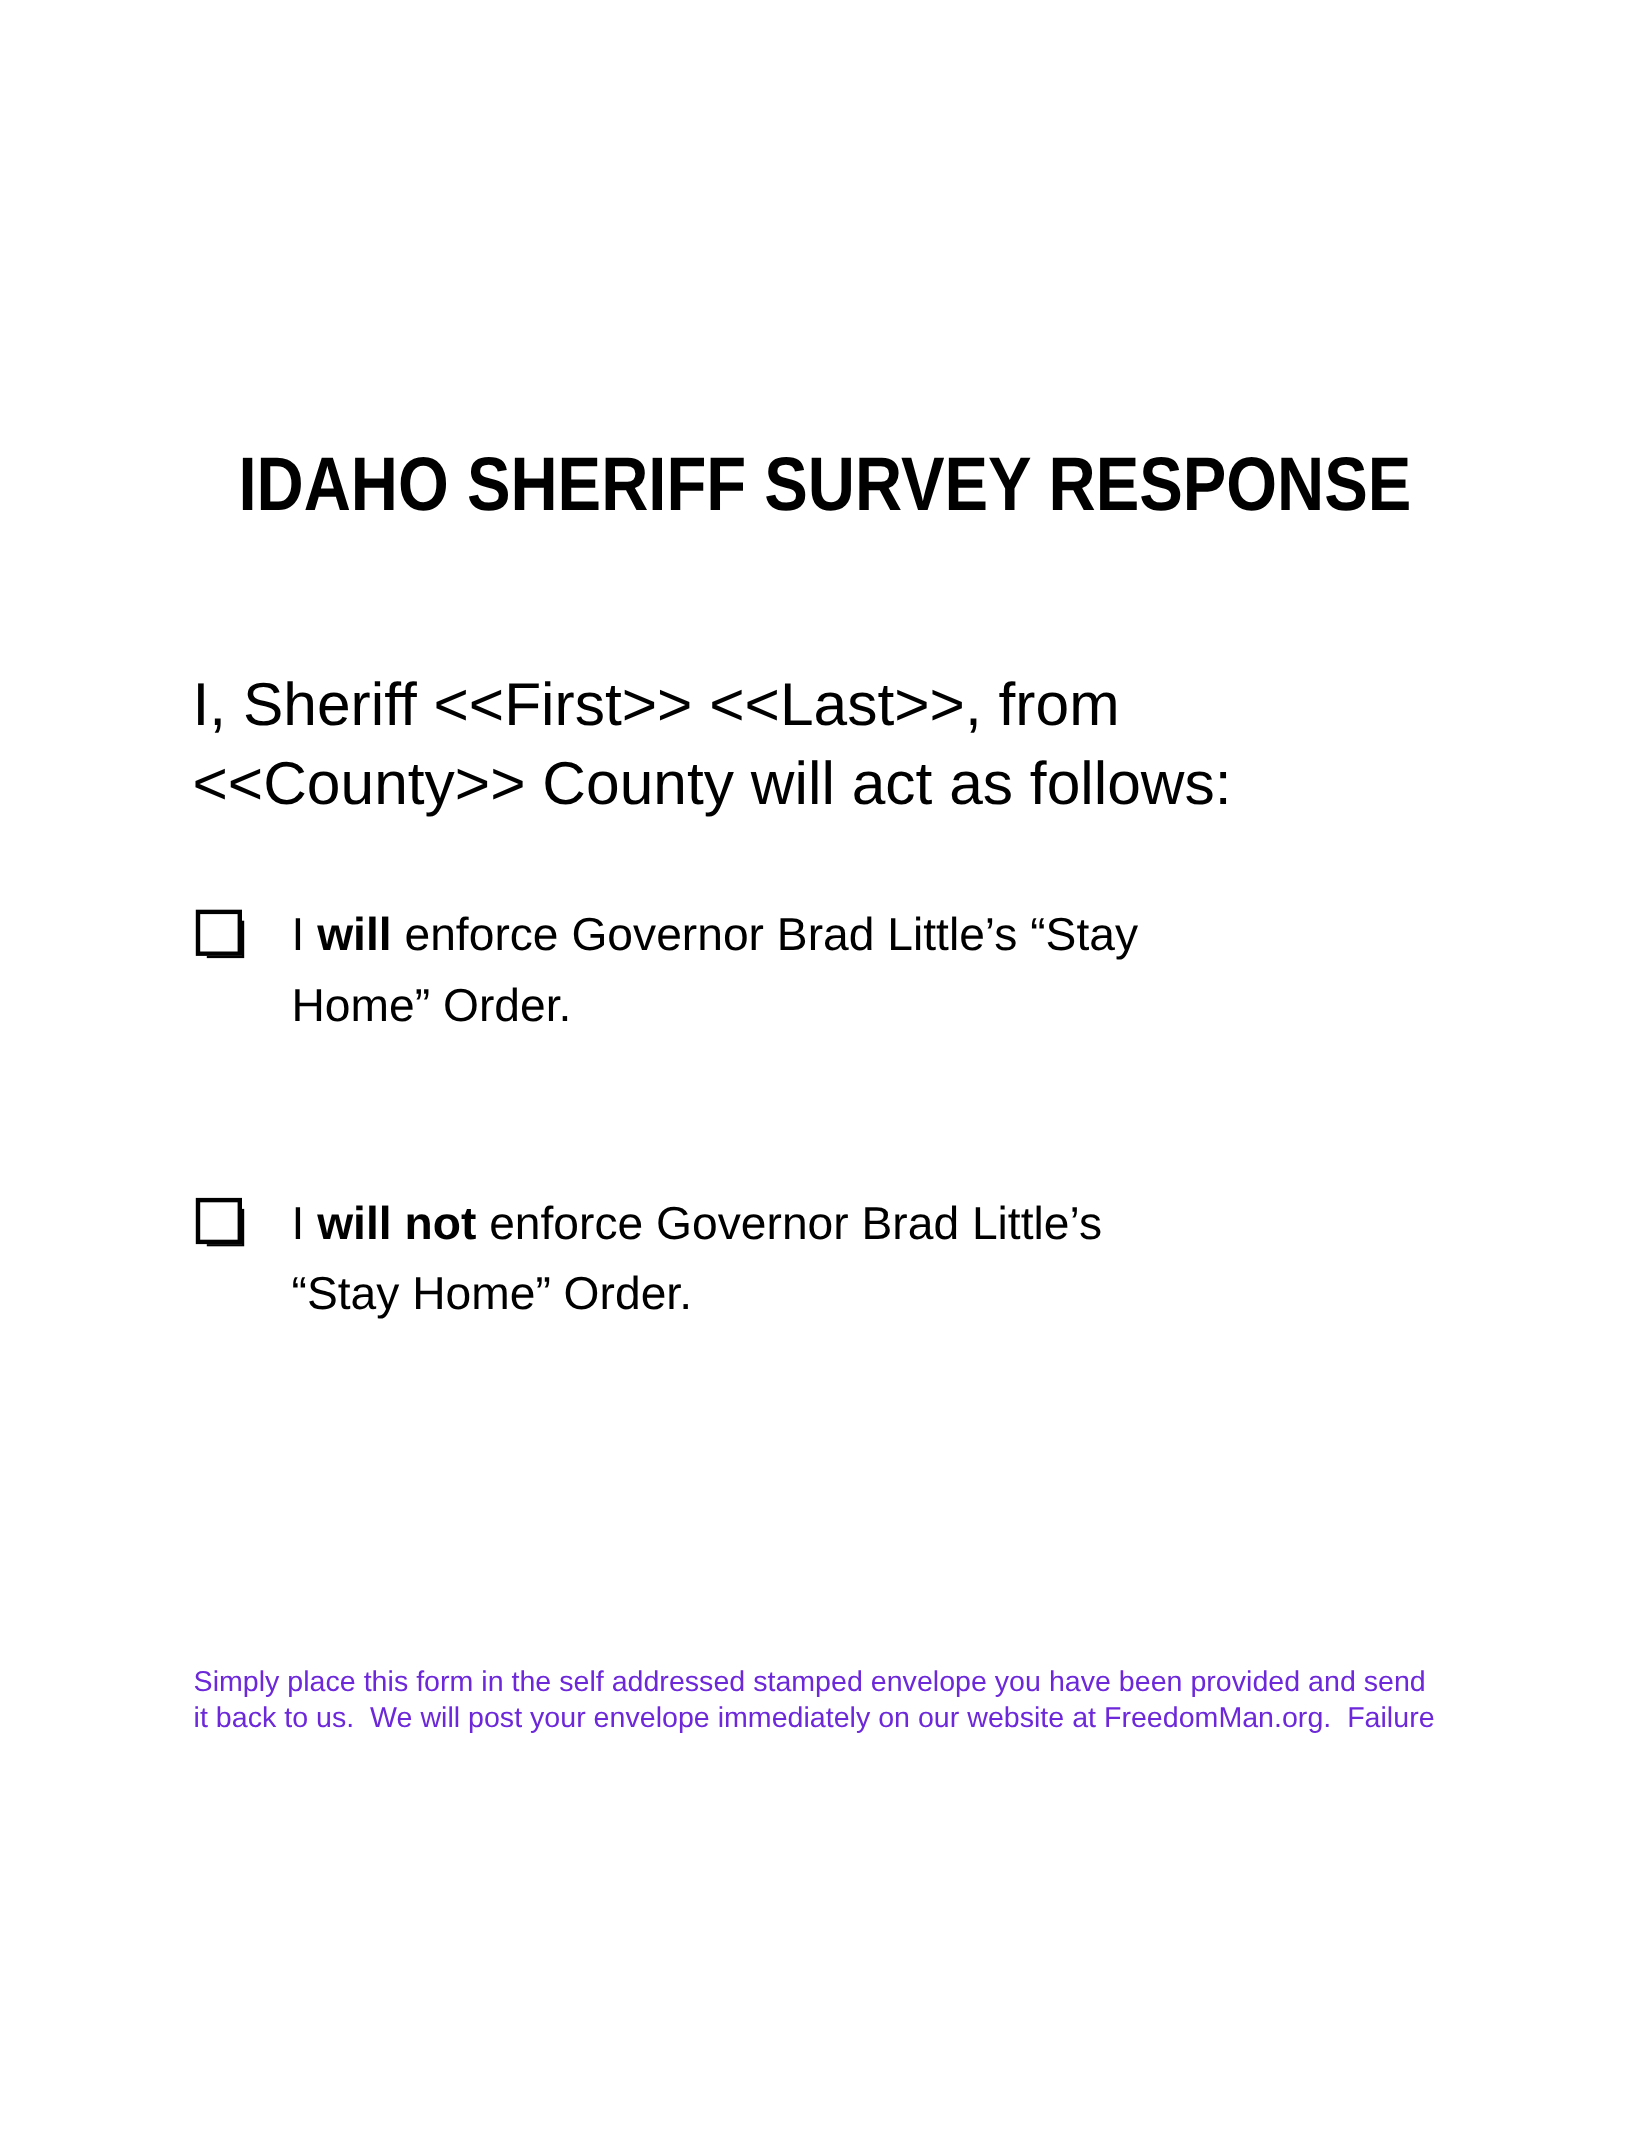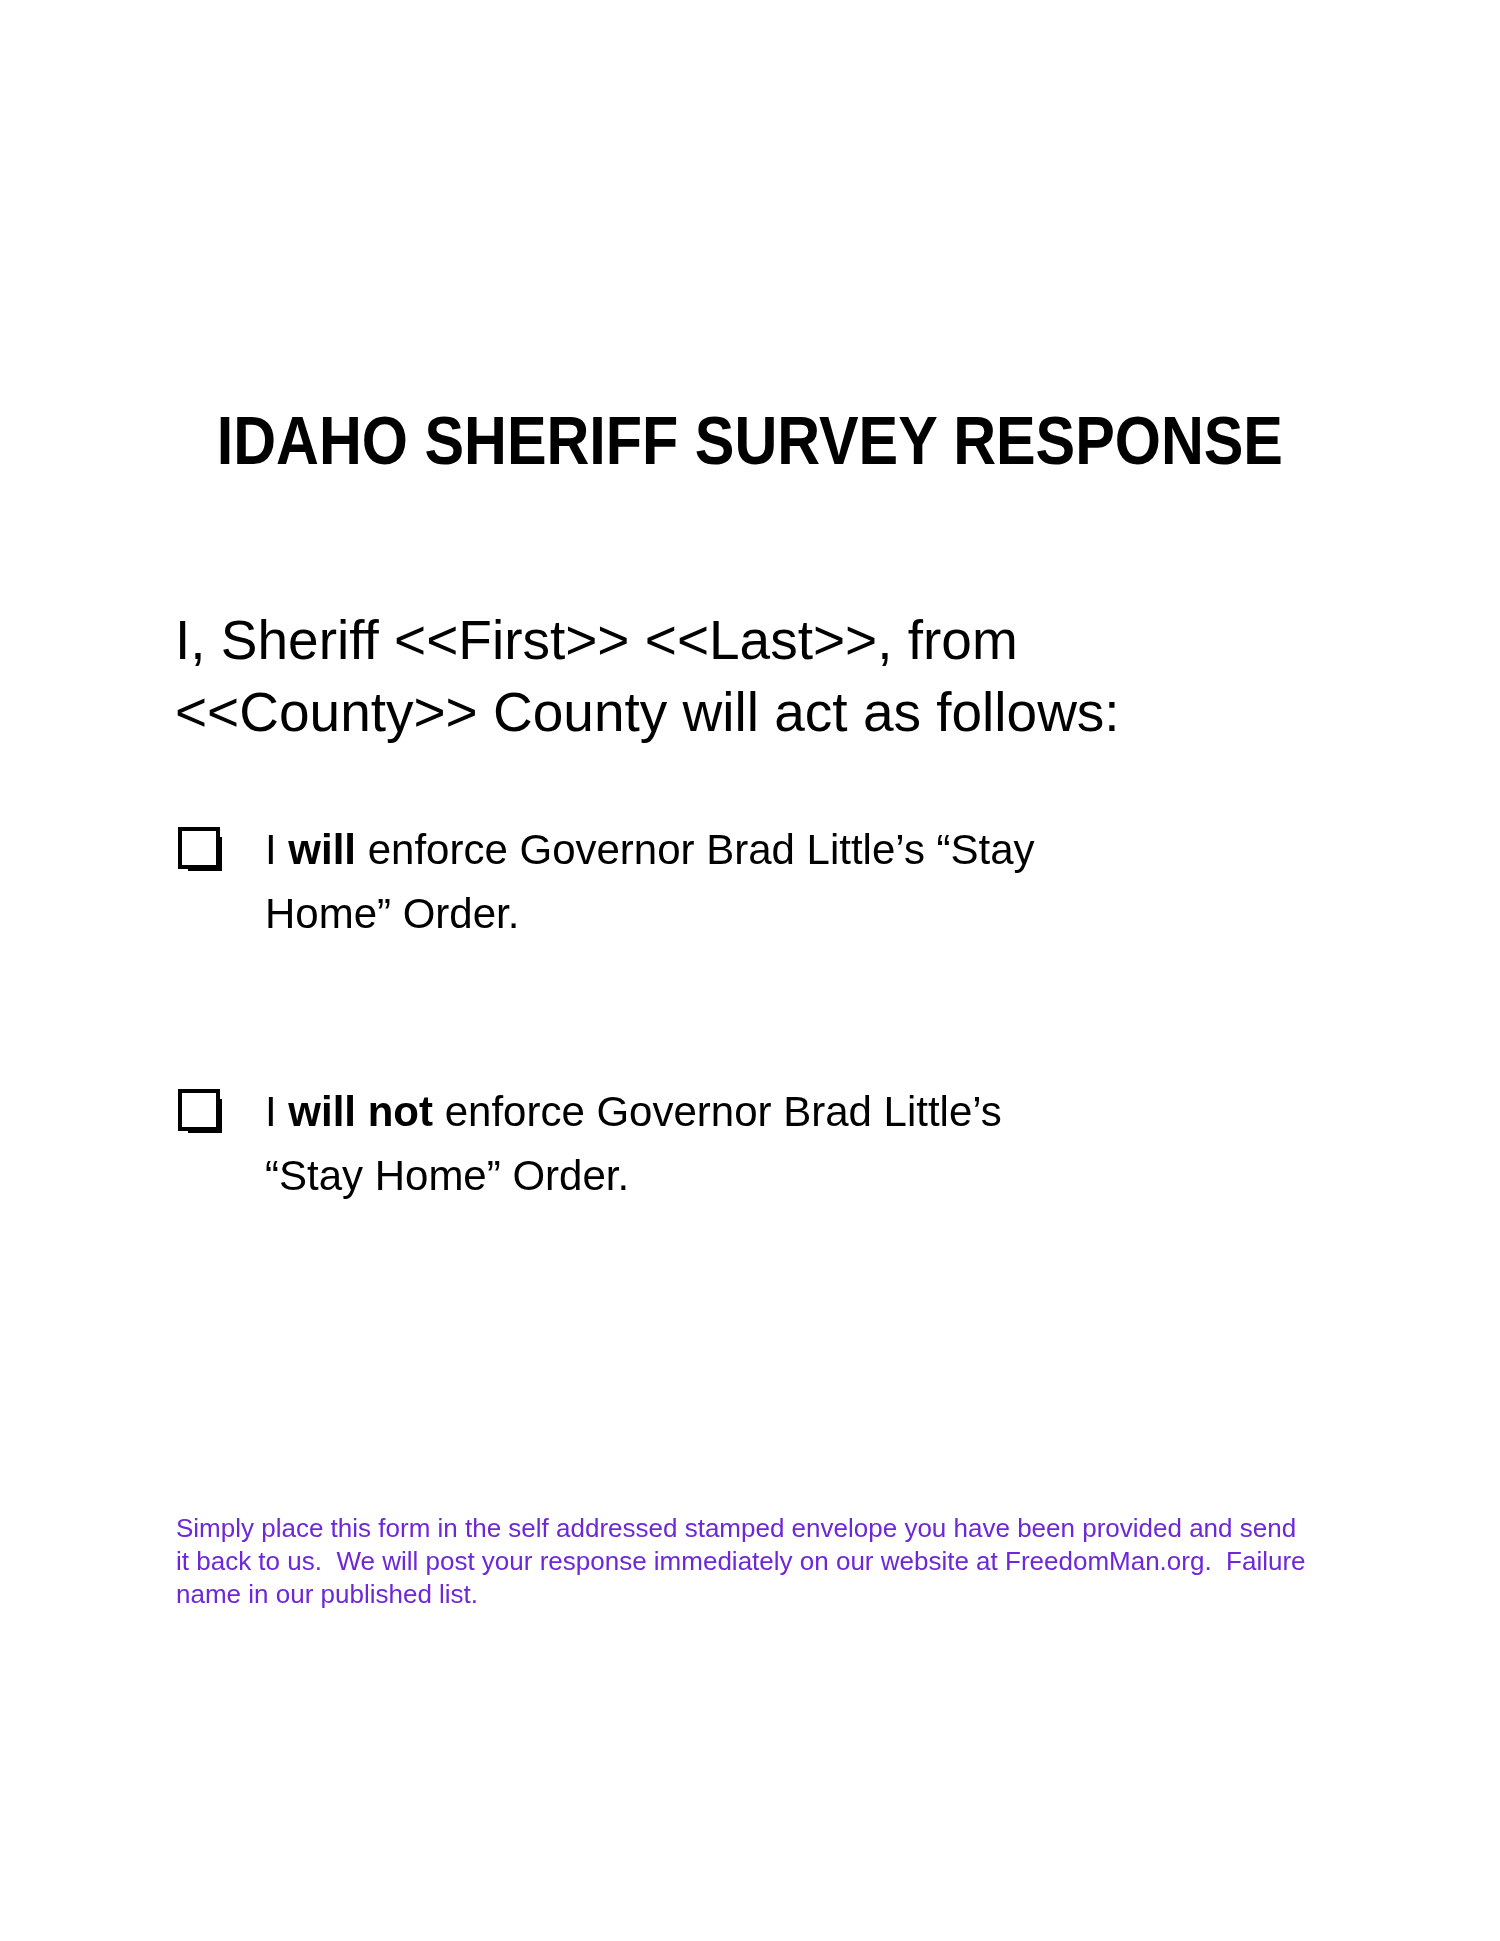--- a/index.html
+++ b/index.html
@@ -114,17 +114,16 @@
   <div class="option option-2">
     <span class="chk"></span>
     <span class="option-text">
       <span class="line"><span>I </span><span class="b">will not</span><span> enforce Governor Brad Little’s</span></span>
       <span class="line">“Stay Home” Order.</span>
     </span>
   </div>
 
   <p class="footnote">
     <span class="line">Simply place this form in the self addressed stamped envelope you have been provided and send</span>
-    <span class="line">it back to us.  We will post your response immediately on our website at FreedomMan.org.  Failure</span>
-    <span class="line">name in our published list.</span>
+    <span class="line">it back to us.  We will post your envelope immediately on our website at FreedomMan.org.  Failure</span>
   </p>
 
 </div>
 
 </body></html>

